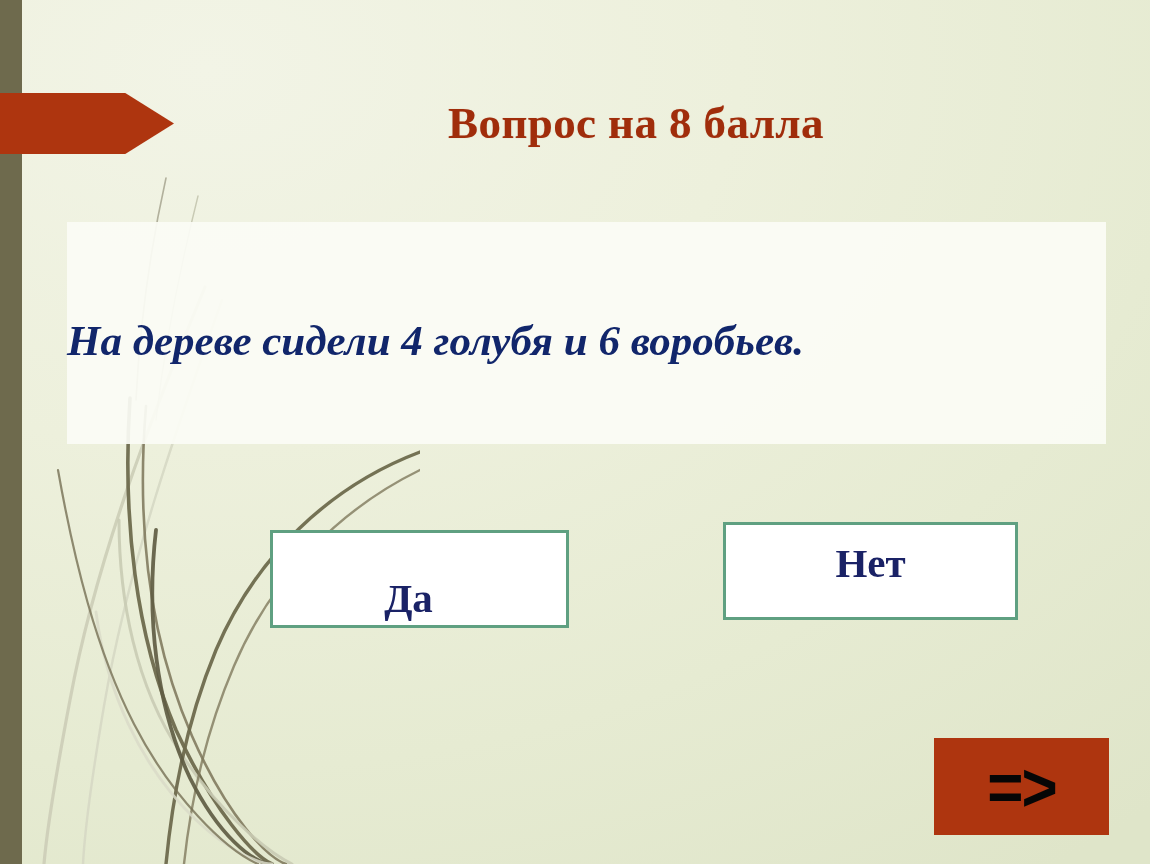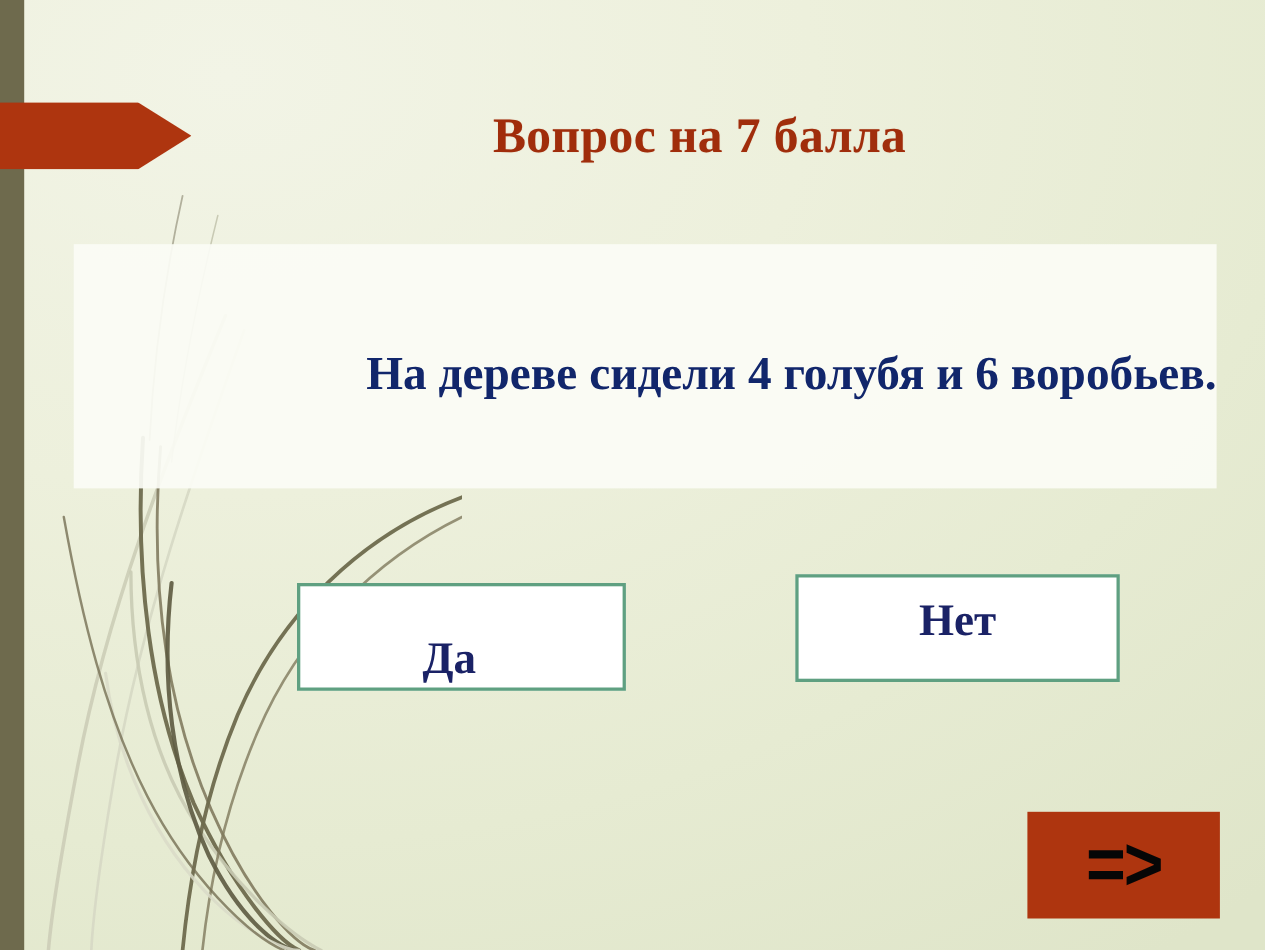--- a/index.html
+++ b/index.html
@@ -64,23 +64,24 @@
 
   
   #question-panel {
     position:absolute;
     left:67px; top:222px;
     width:1039px; height:222px;
     background:rgba(251,252,245,0.93);
     z-index:5;
     display:flex;
     flex-direction:column;
-    align-items:flex-end;
+    align-items:flex-start;
     justify-content:center;
     padding-top:16px;
+    font-style:italic;
   }
   .q-line {
     color:#11266B;
     font-size:43px;
     font-weight:bold;
     line-height:54px;
     text-align:center;
     white-space:nowrap;
     letter-spacing:0px;
   }
@@ -157,21 +158,21 @@
       <path d="M198,196 C178,276 164,350 156,420" stroke="#B7B8A0" stroke-width="1.4" opacity=".7"></path>
       <path d="M96,612 C106,690 140,766 196,820 C232,854 262,864 272,864" stroke="#D9DBC8" stroke-width="2.8" opacity=".85"></path>
       <path d="M58,470 C74,560 96,650 134,724 C172,798 226,850 258,864" stroke="#756F54" stroke-width="2.2" opacity=".8"></path>
     </g>
   </svg>
 
   <div id="left-bar"></div>
 
   <div id="banner"></div>
 
-  <div id="title">Вопрос на 7 балла</div>
+  <div id="title">Вопрос на 8 балла</div>
 
   <div id="question-panel">
     <div class="q-line">На дереве сидели 4 голубя и 6 воробьев.</div>
   </div>
 
   <div class="answer-btn" id="btn-yes">
     <span class="answer-label">Да</span>
   </div>
 
   <div class="answer-btn" id="btn-no">

